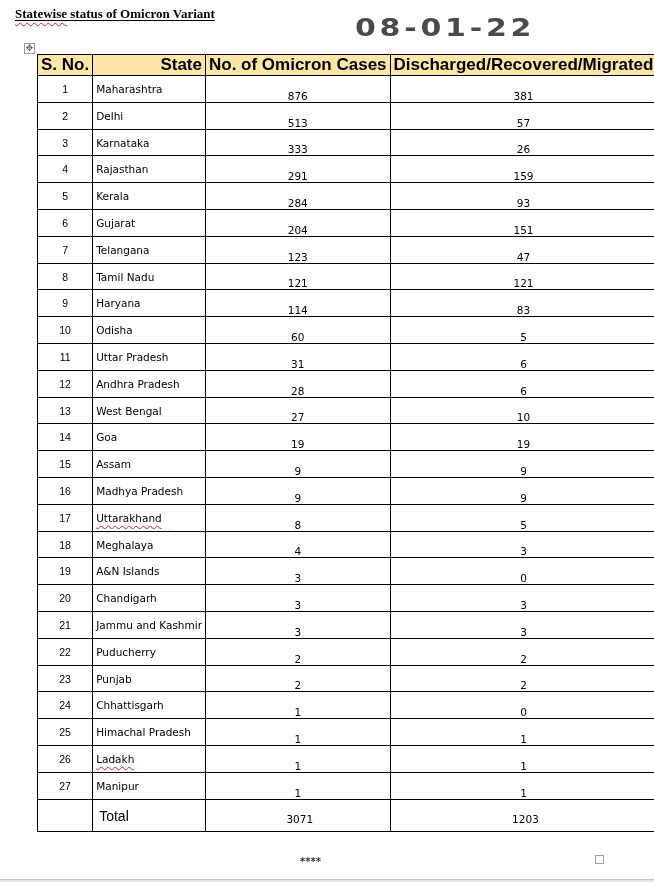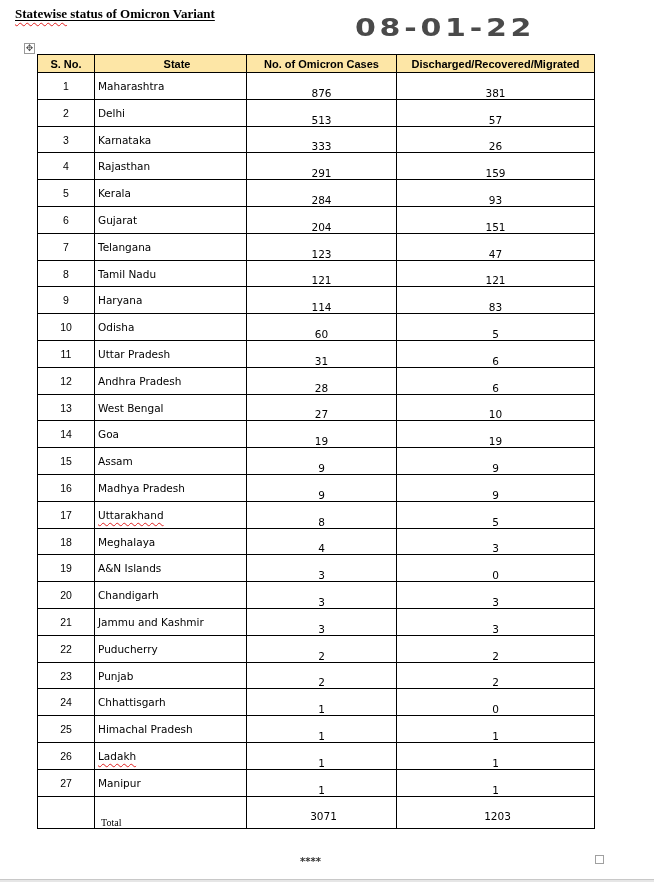--- a/index.html
+++ b/index.html
@@ -41,31 +41,31 @@
   table.omicron td, table.omicron th {
     border: 1px solid #000;
     padding: 0 3px;
     font-size: 10.5px;
     white-space: nowrap;
     overflow: hidden;
   }
   table.omicron th {
     background: #fde6a6;
     font-family: "Liberation Sans", sans-serif;
-    font-weight: bold; font-size: 11px;
+    font-weight: bold; font-size: 17px;
     height: 17px;
   }
-  table.omicron th.c-state { text-align: center; padding-left: 16px; }
+  table.omicron th.c-state { text-align: right; padding-left: 16px; }
   table.omicron td { height: 26.8px; vertical-align: top; padding-top: 7px; box-sizing: border-box; }
   col.w1 { width: 57px; } col.w2 { width: 152px; } col.w3 { width: 150px; } col.w4 { width: 198px; }
   td.sno { text-align: center; font-family: "Liberation Sans", sans-serif; font-size: 11px; }
   td.state { padding-left: 4px; font-family: "DejaVu Sans", sans-serif; font-size: 10.5px; margin-top: 48px; }
   td.num { text-align: center; vertical-align: bottom !important; padding-top: 0 !important; padding-bottom: 3px; padding-right: 3px; font-family: "DejaVu Sans", sans-serif; font-size: 10.5px; }
   tr.total-row td { height: 32px; padding-left: 7px; }
-  tr.total-row td.state { font-family: Liberation Serif, serif; font-size: 10px; padding-left: 6px; padding-top: 20px; }
+  tr.total-row td.state { font-family: Liberation Sans, sans-serif; font-size: 14px; padding-left: 6px; padding-top: 8px; }
   tr.total-row td.num { padding-bottom: 6px; }
   .spellwave { text-decoration: underline wavy #e02020; text-decoration-thickness: 1px; text-underline-offset: 3px; text-align: right; }
   .stars {
     position: absolute; left: 300px; top: 856px;
     font-family: "DejaVu Sans", sans-serif; font-size: 10px; font-weight: bold; color: #333;
     letter-spacing: 0px;
   }
   .resize-handle {
     position: absolute; left: 595px; top: 855px; width: 7px; height: 7px;
     border: 1px solid #a0a0a0; background: #fff;

